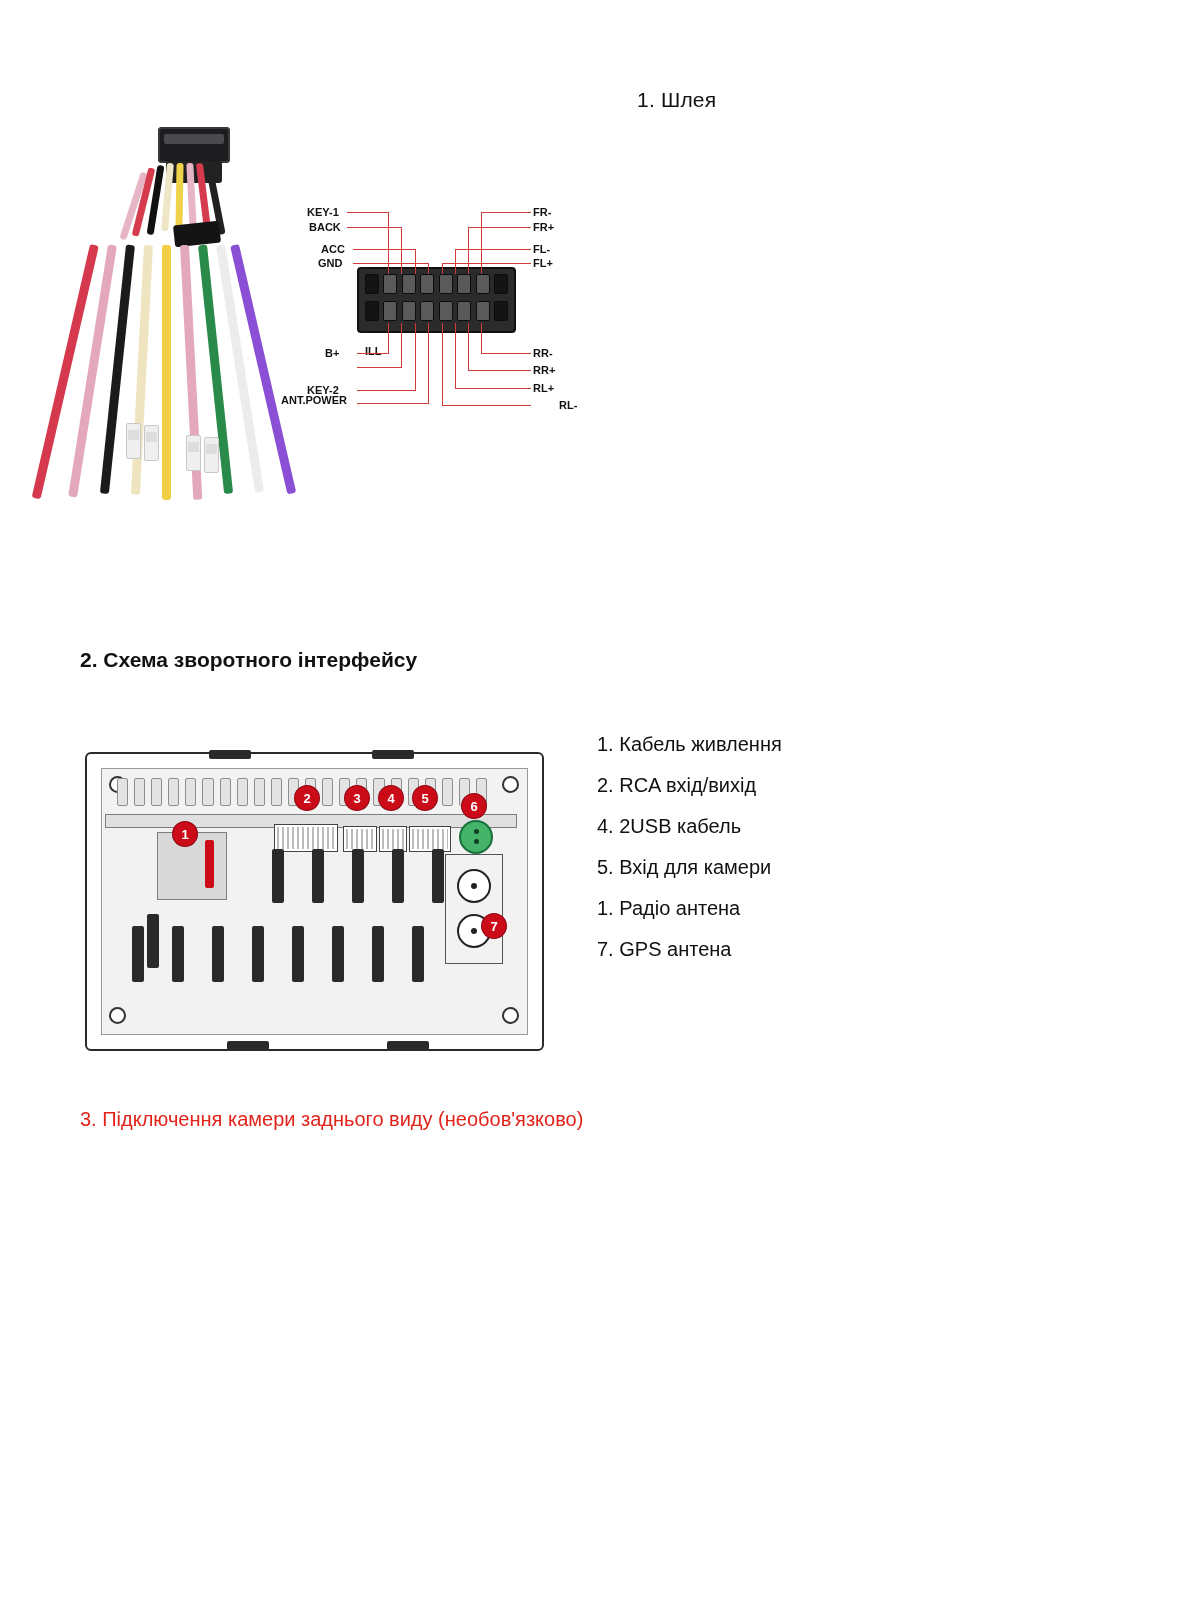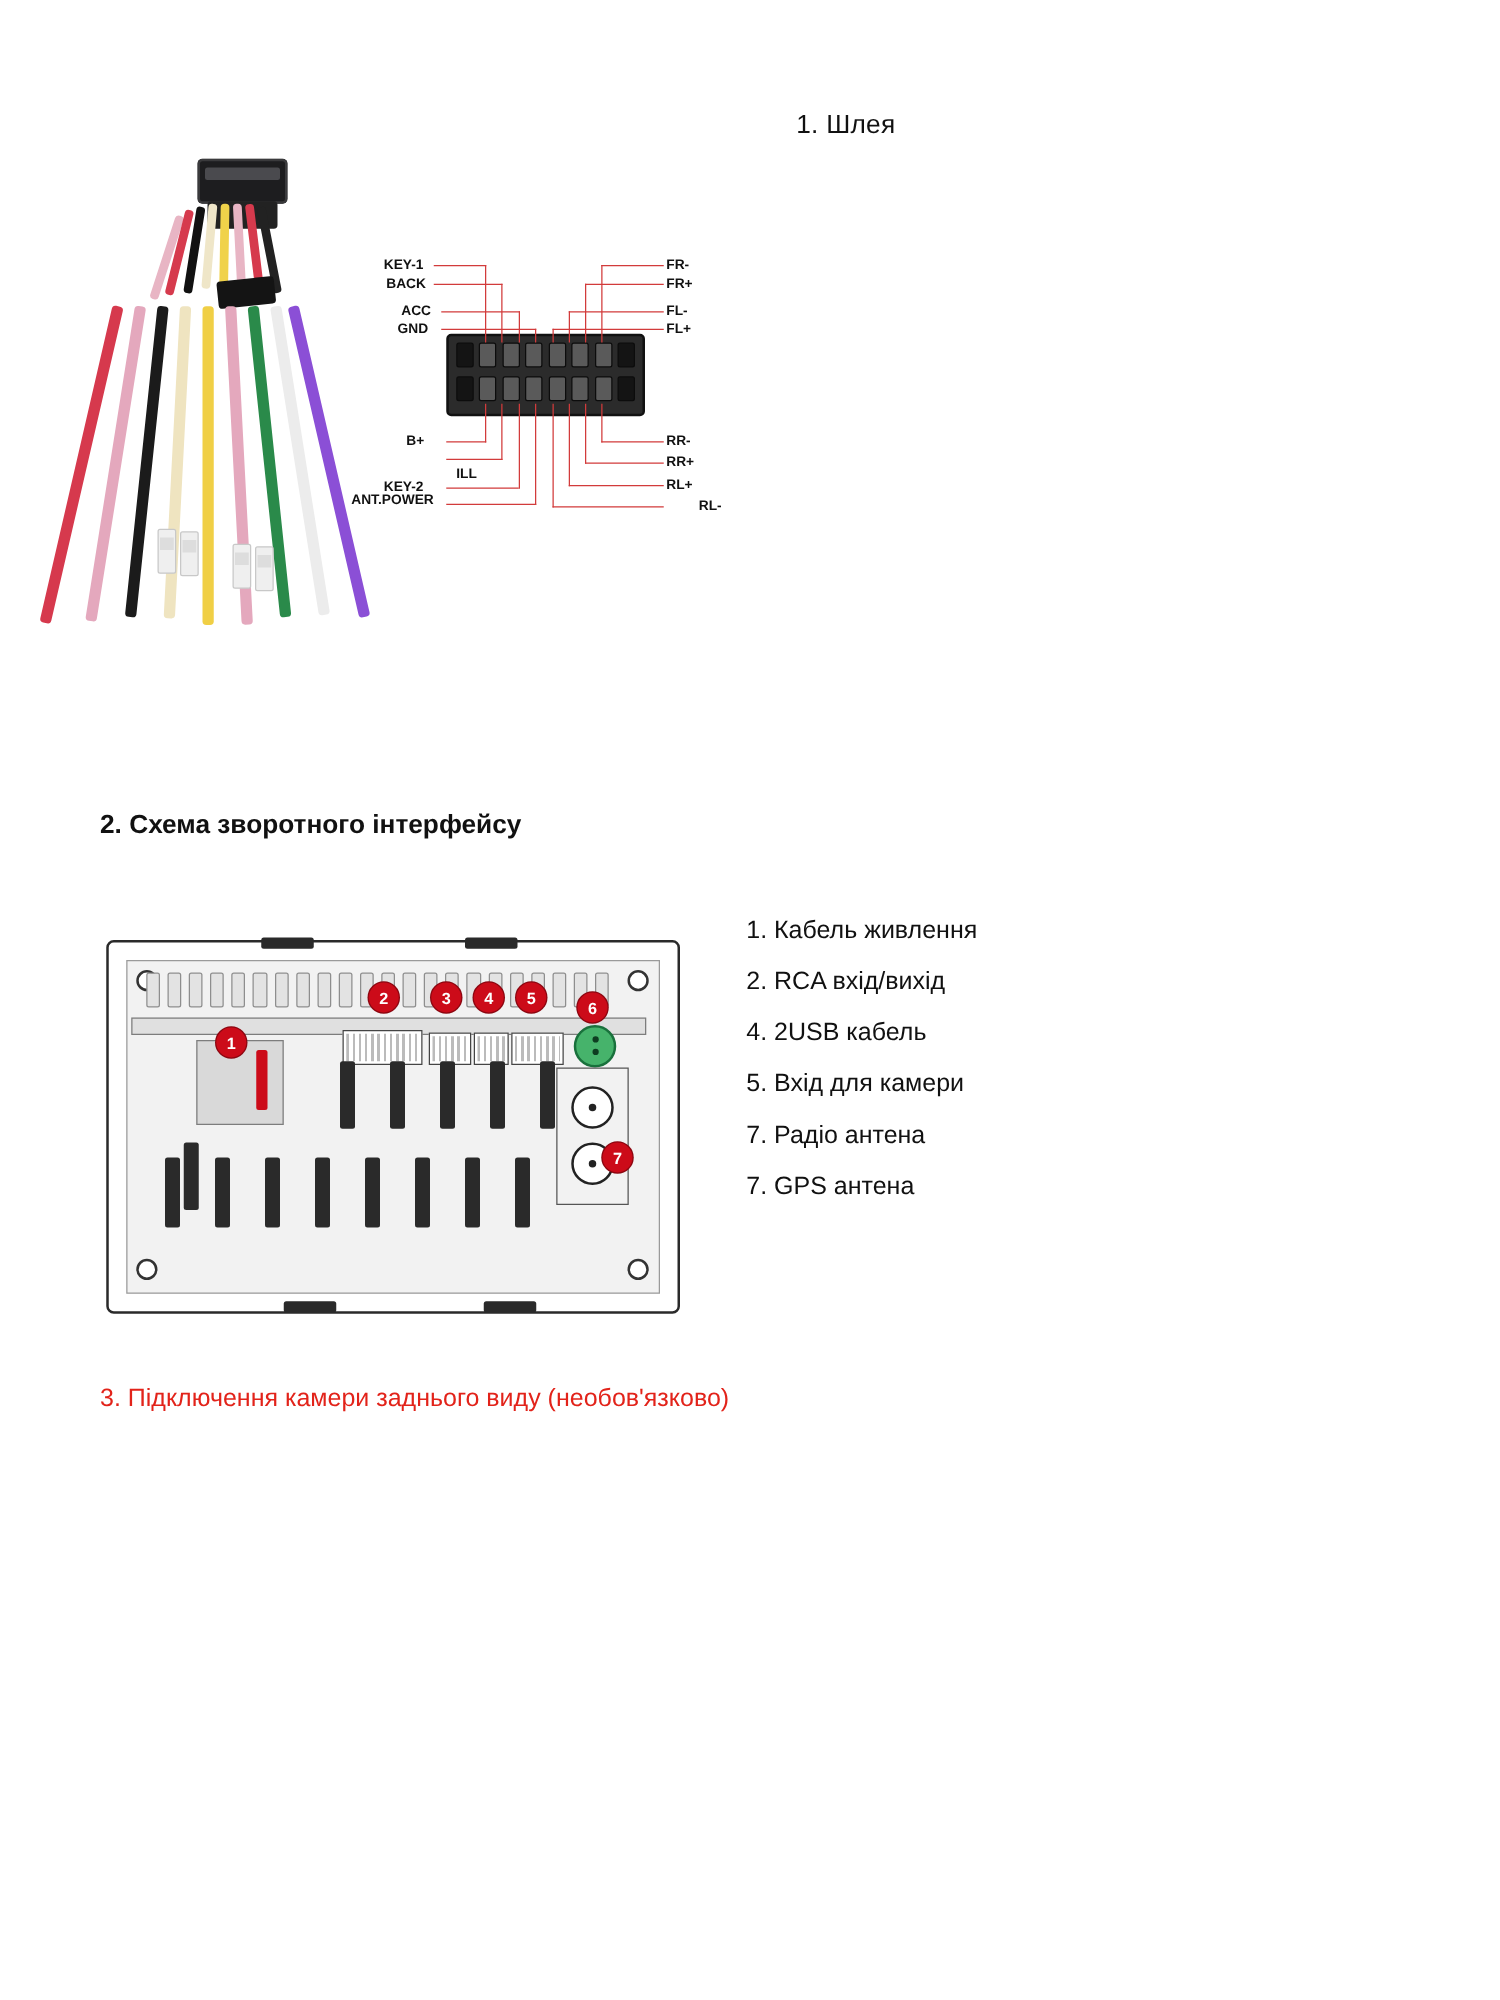--- a/index.html
+++ b/index.html
@@ -178,21 +178,21 @@
     <div class="pin-label" style="left:24px;top:26px;">BACK</div>
     <div class="pin-label" style="left:36px;top:48px;">ACC</div>
     <div class="pin-label" style="left:33px;top:62px;">GND</div>
 
     <div class="pin-label" style="left:248px;top:11px;">FR-</div>
     <div class="pin-label" style="left:248px;top:26px;">FR+</div>
     <div class="pin-label" style="left:248px;top:48px;">FL-</div>
     <div class="pin-label" style="left:248px;top:62px;">FL+</div>
 
     <div class="pin-label" style="left:40px;top:152px;">B+</div>
-    <div class="pin-label" style="left:44px;top:178px;padding-left:36px;">ILL</div>
+    <div class="pin-label" style="left:44px;top:150px;padding-left:36px;">ILL</div>
     <div class="pin-label" style="left:22px;top:189px;">KEY-2</div>
     <div class="pin-label" style="left:-4px;top:199px;">ANT.POWER</div>
 
     <div class="pin-label" style="left:248px;top:152px;">RR-</div>
     <div class="pin-label" style="left:248px;top:169px;">RR+</div>
     <div class="pin-label" style="left:248px;top:187px;">RL+</div>
     <div class="pin-label" style="left:248px;top:204px;margin-left:26px;">RL-</div>
 
     <div class="lead" style="left:62px;top:17px;width:42px;"></div>
     <div class="lead" style="left:103px;top:17px;width:1px;height:62px;"></div>
@@ -322,20 +322,20 @@
     <div class="callout" style="left:375px;top:40px;">6</div>
     <div class="callout" style="left:395px;top:160px;">7</div>
   </div>
 
   <div id="legend">
     <ul>
       <li>1. Кабель живлення</li>
       <li>2. RCA вхід/вихід</li>
       <li>4. 2USB кабель</li>
       <li>5. Вхід для камери</li>
-      <li>7. Радіо антена</li>
+      <li>1. Радіо антена</li>
       <li>7. GPS антена</li>
     </ul>
   </div>
 
   <div id="section3-title">3. Підключення камери заднього виду (необов'язково)</div>
 
 </div>
 
 </body></html>

